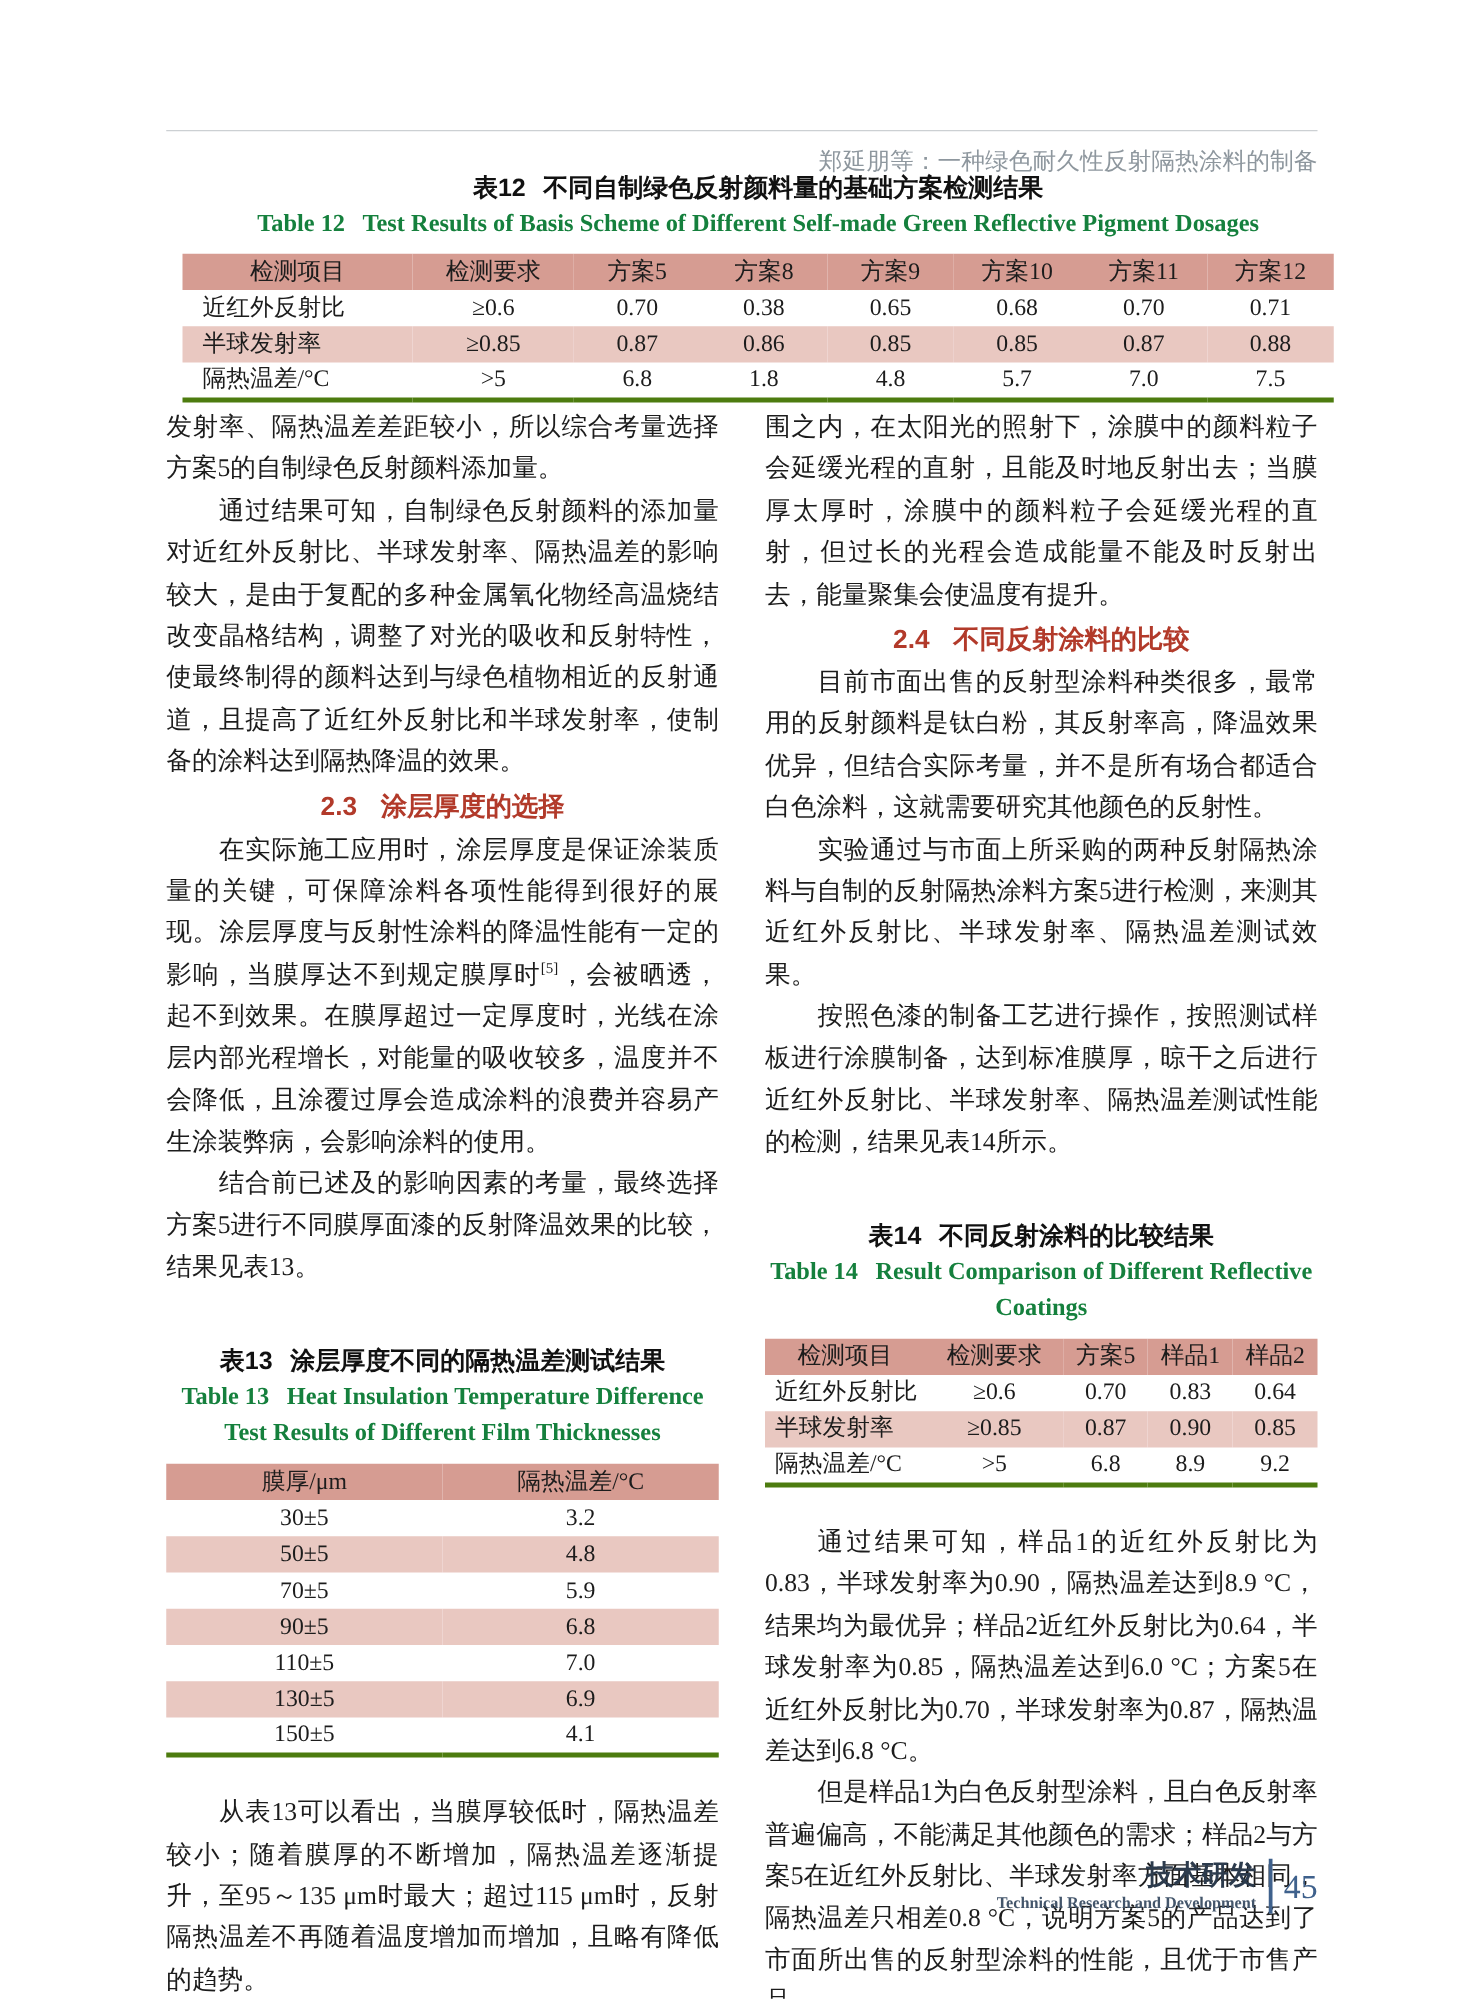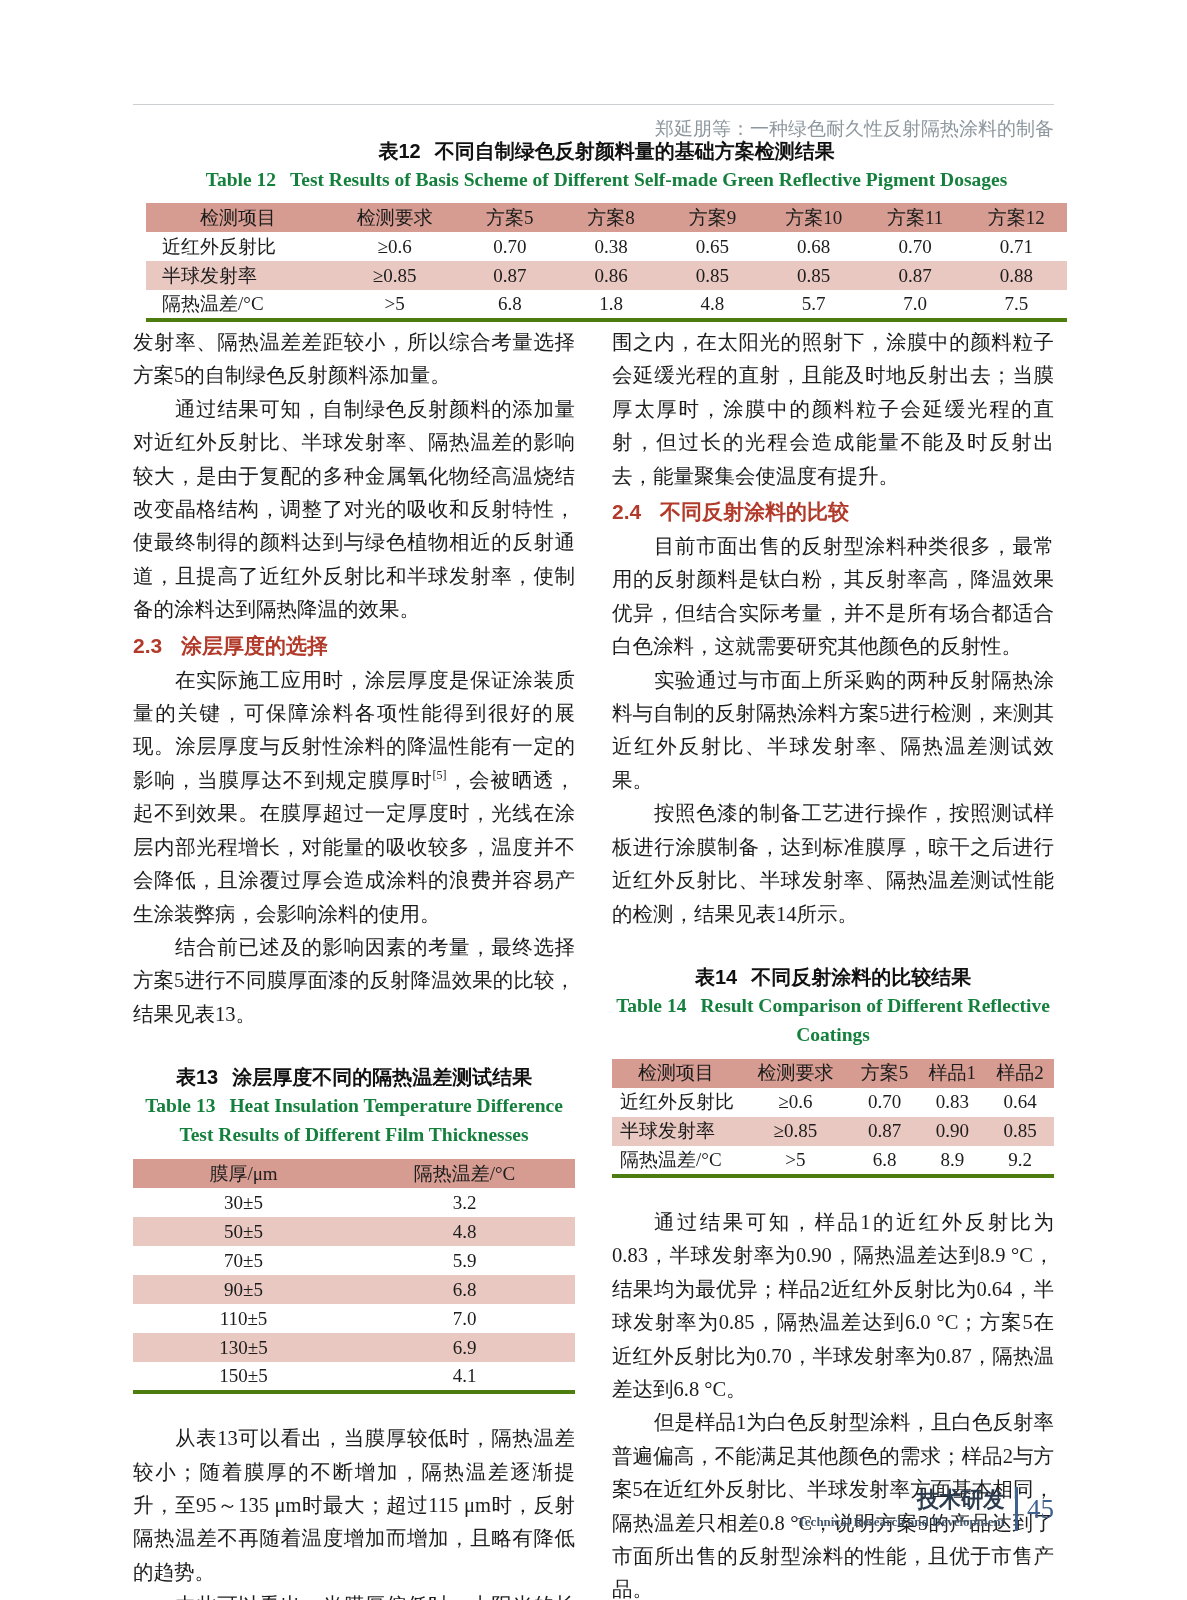--- a/index.html
+++ b/index.html
@@ -49,24 +49,24 @@
   #columns { position: absolute; top: 326px; left: 133px; width: 921px;
              display: flex; gap: 37px; }
   .col { width: 442px; }
   
   .para { font-size: 20.5px; line-height: 33.4px; text-align: justify; }
   .indent { text-indent: 2.05em; }
   sup.ref { font-size: 12px; vertical-align: super; line-height: 0; }
   .section-heading {
     font-size: 21px; font-weight: bold; color: #b23a2a;
     font-family: "Liberation Sans", "DejaVu Sans", sans-serif;
-    line-height: 33px; margin: 2px 0 2px 0;
+    line-height: 33px; margin: 2px 0 2px 0; text-align: center;
   }
   .section-heading .sec-num { margin-right: 0.9em; }
-  .embedded-table { margin-top: 32px; margin-bottom: 28px; }
+  .embedded-table { margin-top: 44px; margin-bottom: 28px; }
   .embedded-table table { margin-top: 10px; }
   
   #footer { position: absolute; top: 1487px; right: 133px;
             display: flex; align-items: center; }
   #footer .f-text { text-align: right; }
   #footer .f-cn { font-size: 22px; font-weight: bold; color: #2c3b4d;
                   font-family: "Liberation Sans", "DejaVu Sans", sans-serif; line-height: 26px; }
   #footer .f-en { font-size: 13px; color: #44566b; line-height: 18px;
                   font-family: "Liberation Serif", "DejaVu Serif", serif; font-weight: bold; }
   #footer .f-bar { width: 3px; height: 44px; background: #3f618c; margin: 0 9px 0 10px; }

